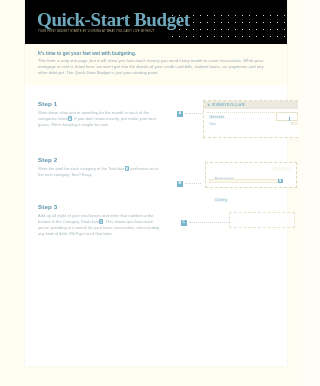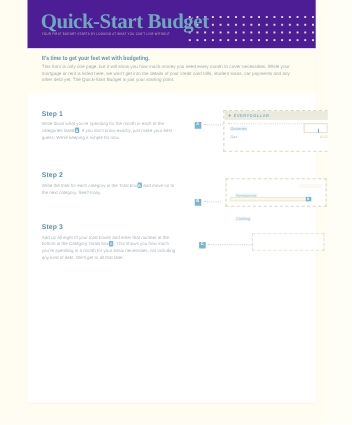--- a/index.html
+++ b/index.html
@@ -27,21 +27,21 @@
     width: 262px;
     height: 366px;
     background: #ffffff;
     box-shadow: 0 0 2px rgba(120,120,90,0.10);
   }
 
   
   .header-band {
     position: relative;
     height: 44px;
-    background: #4c1d95;
+    background: #000000;
     overflow: hidden;
   }
 
   .dot-grid {
     position: absolute;
     right: 0;
     top: 12px;
     width: 118px;
     height: 30px;
     background-image: radial-gradient(#ebe7cf 0.7px, transparent 0.8px);

